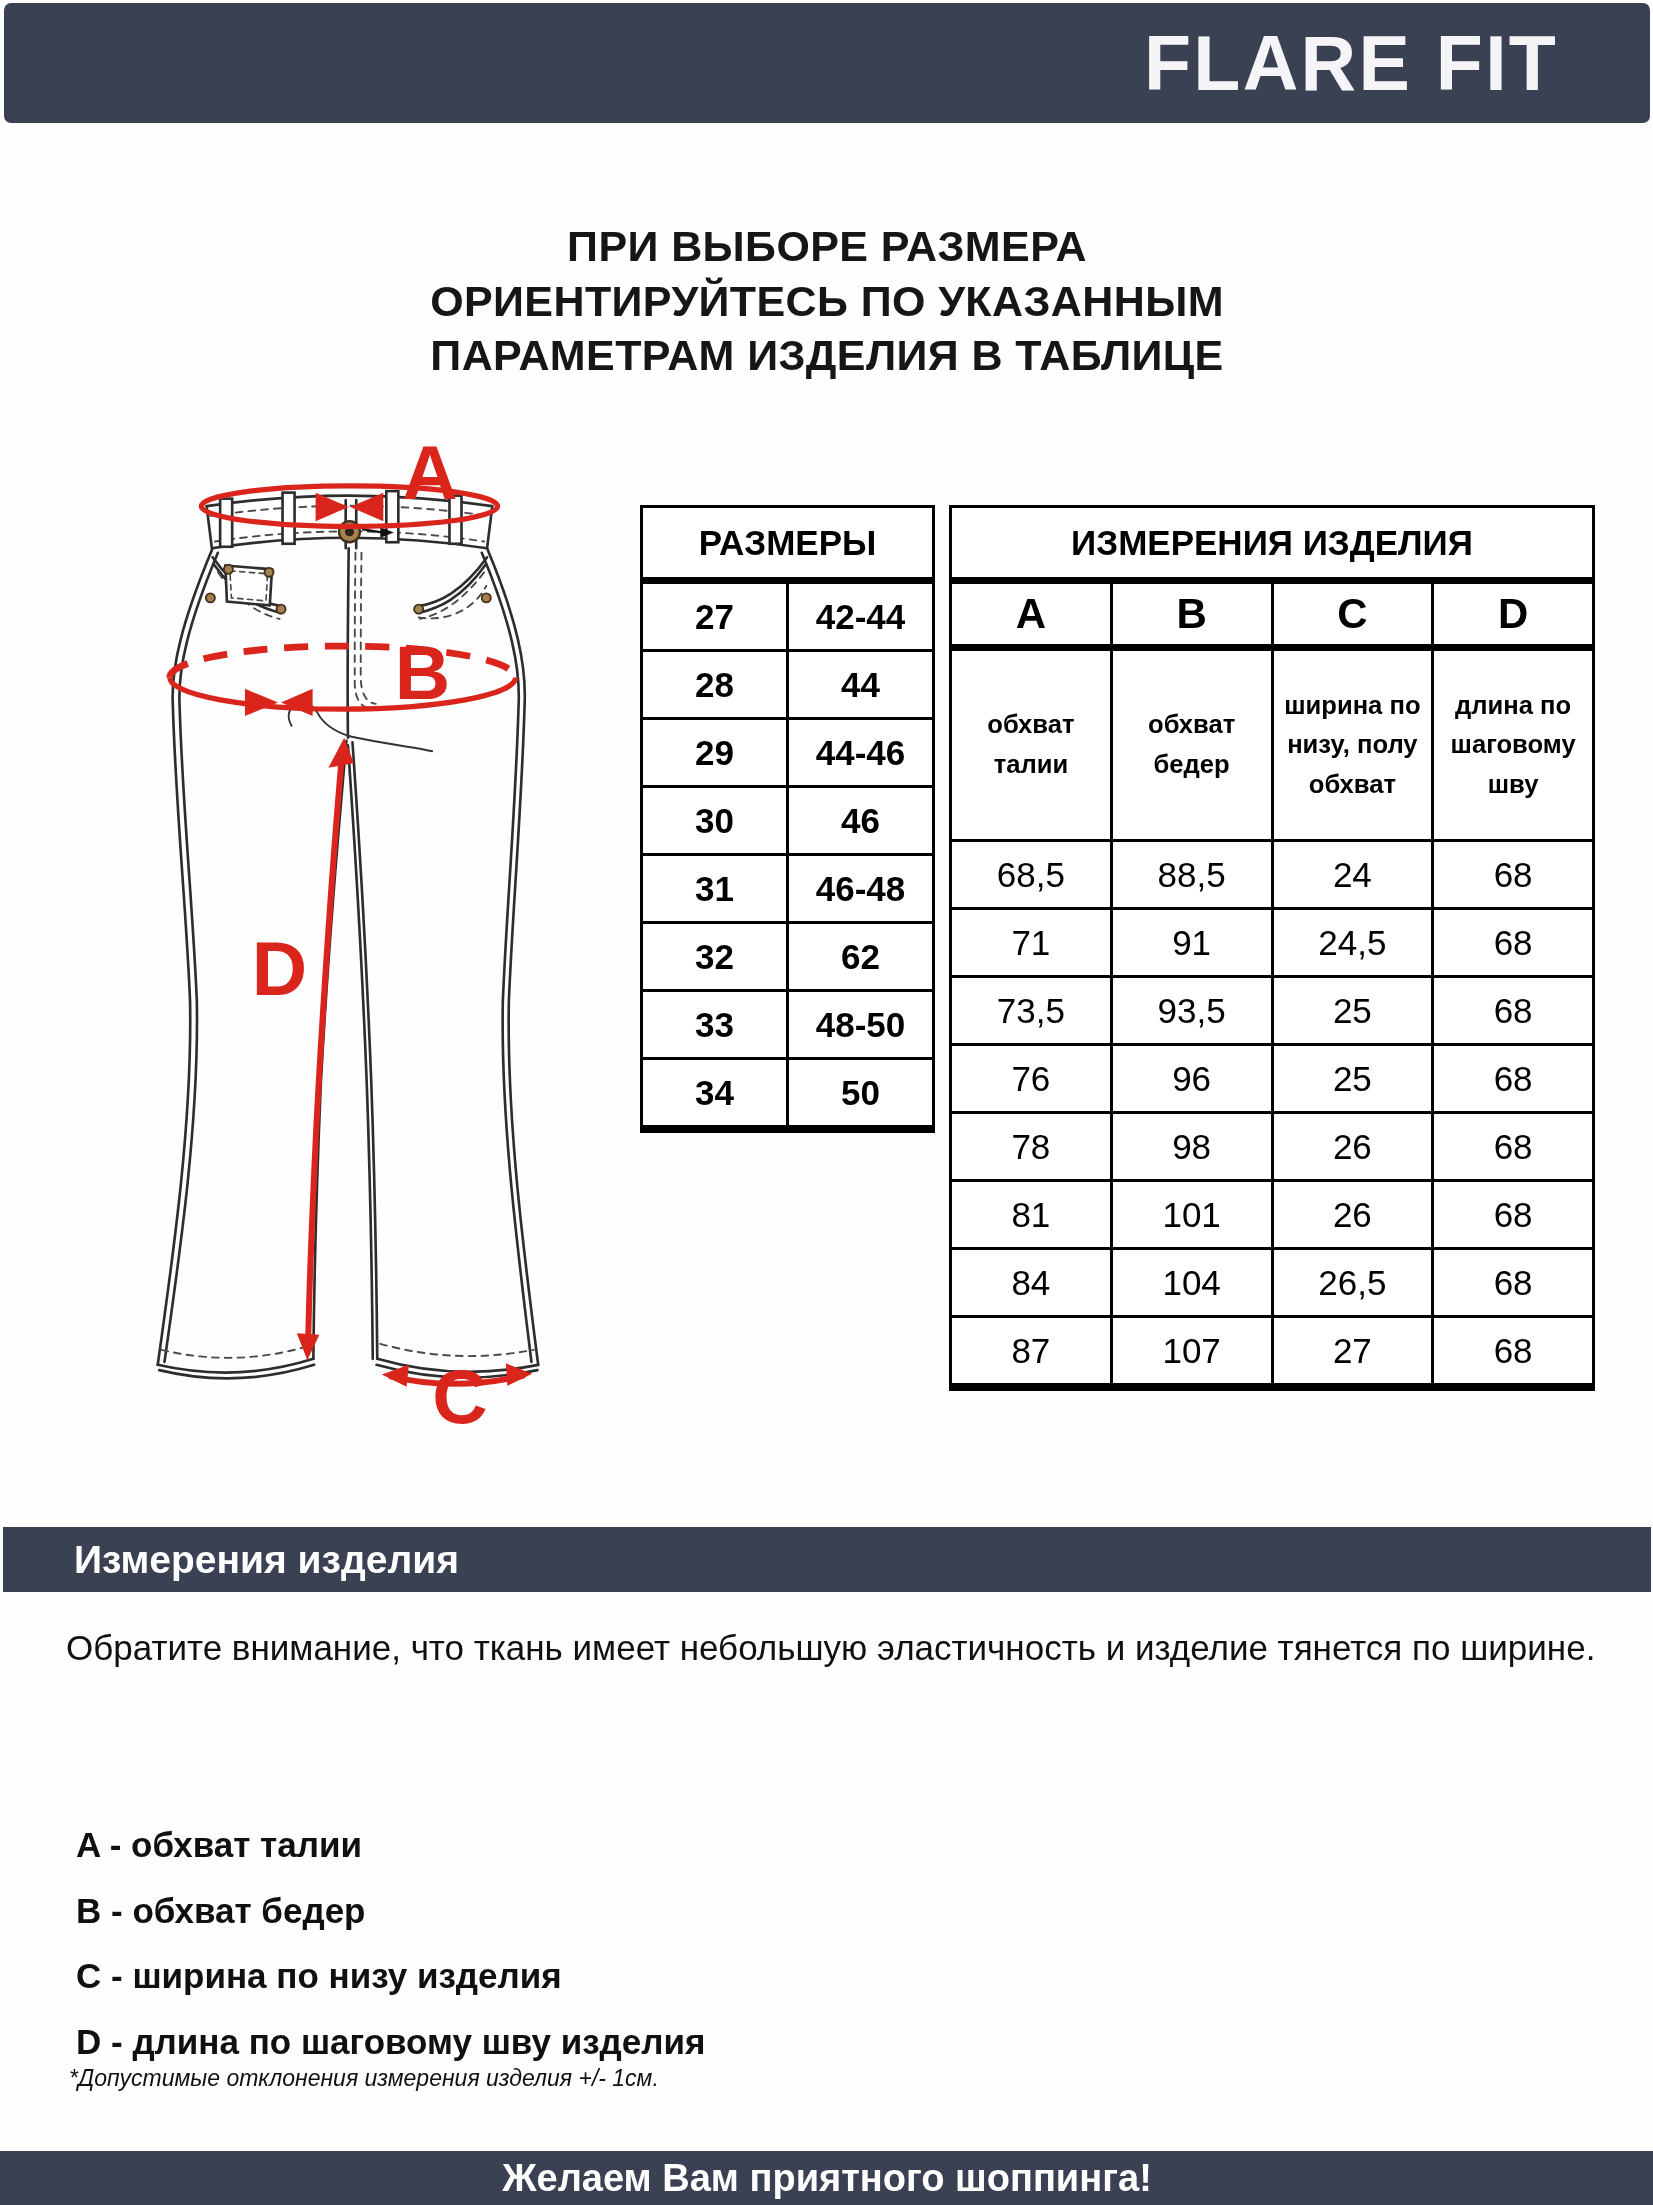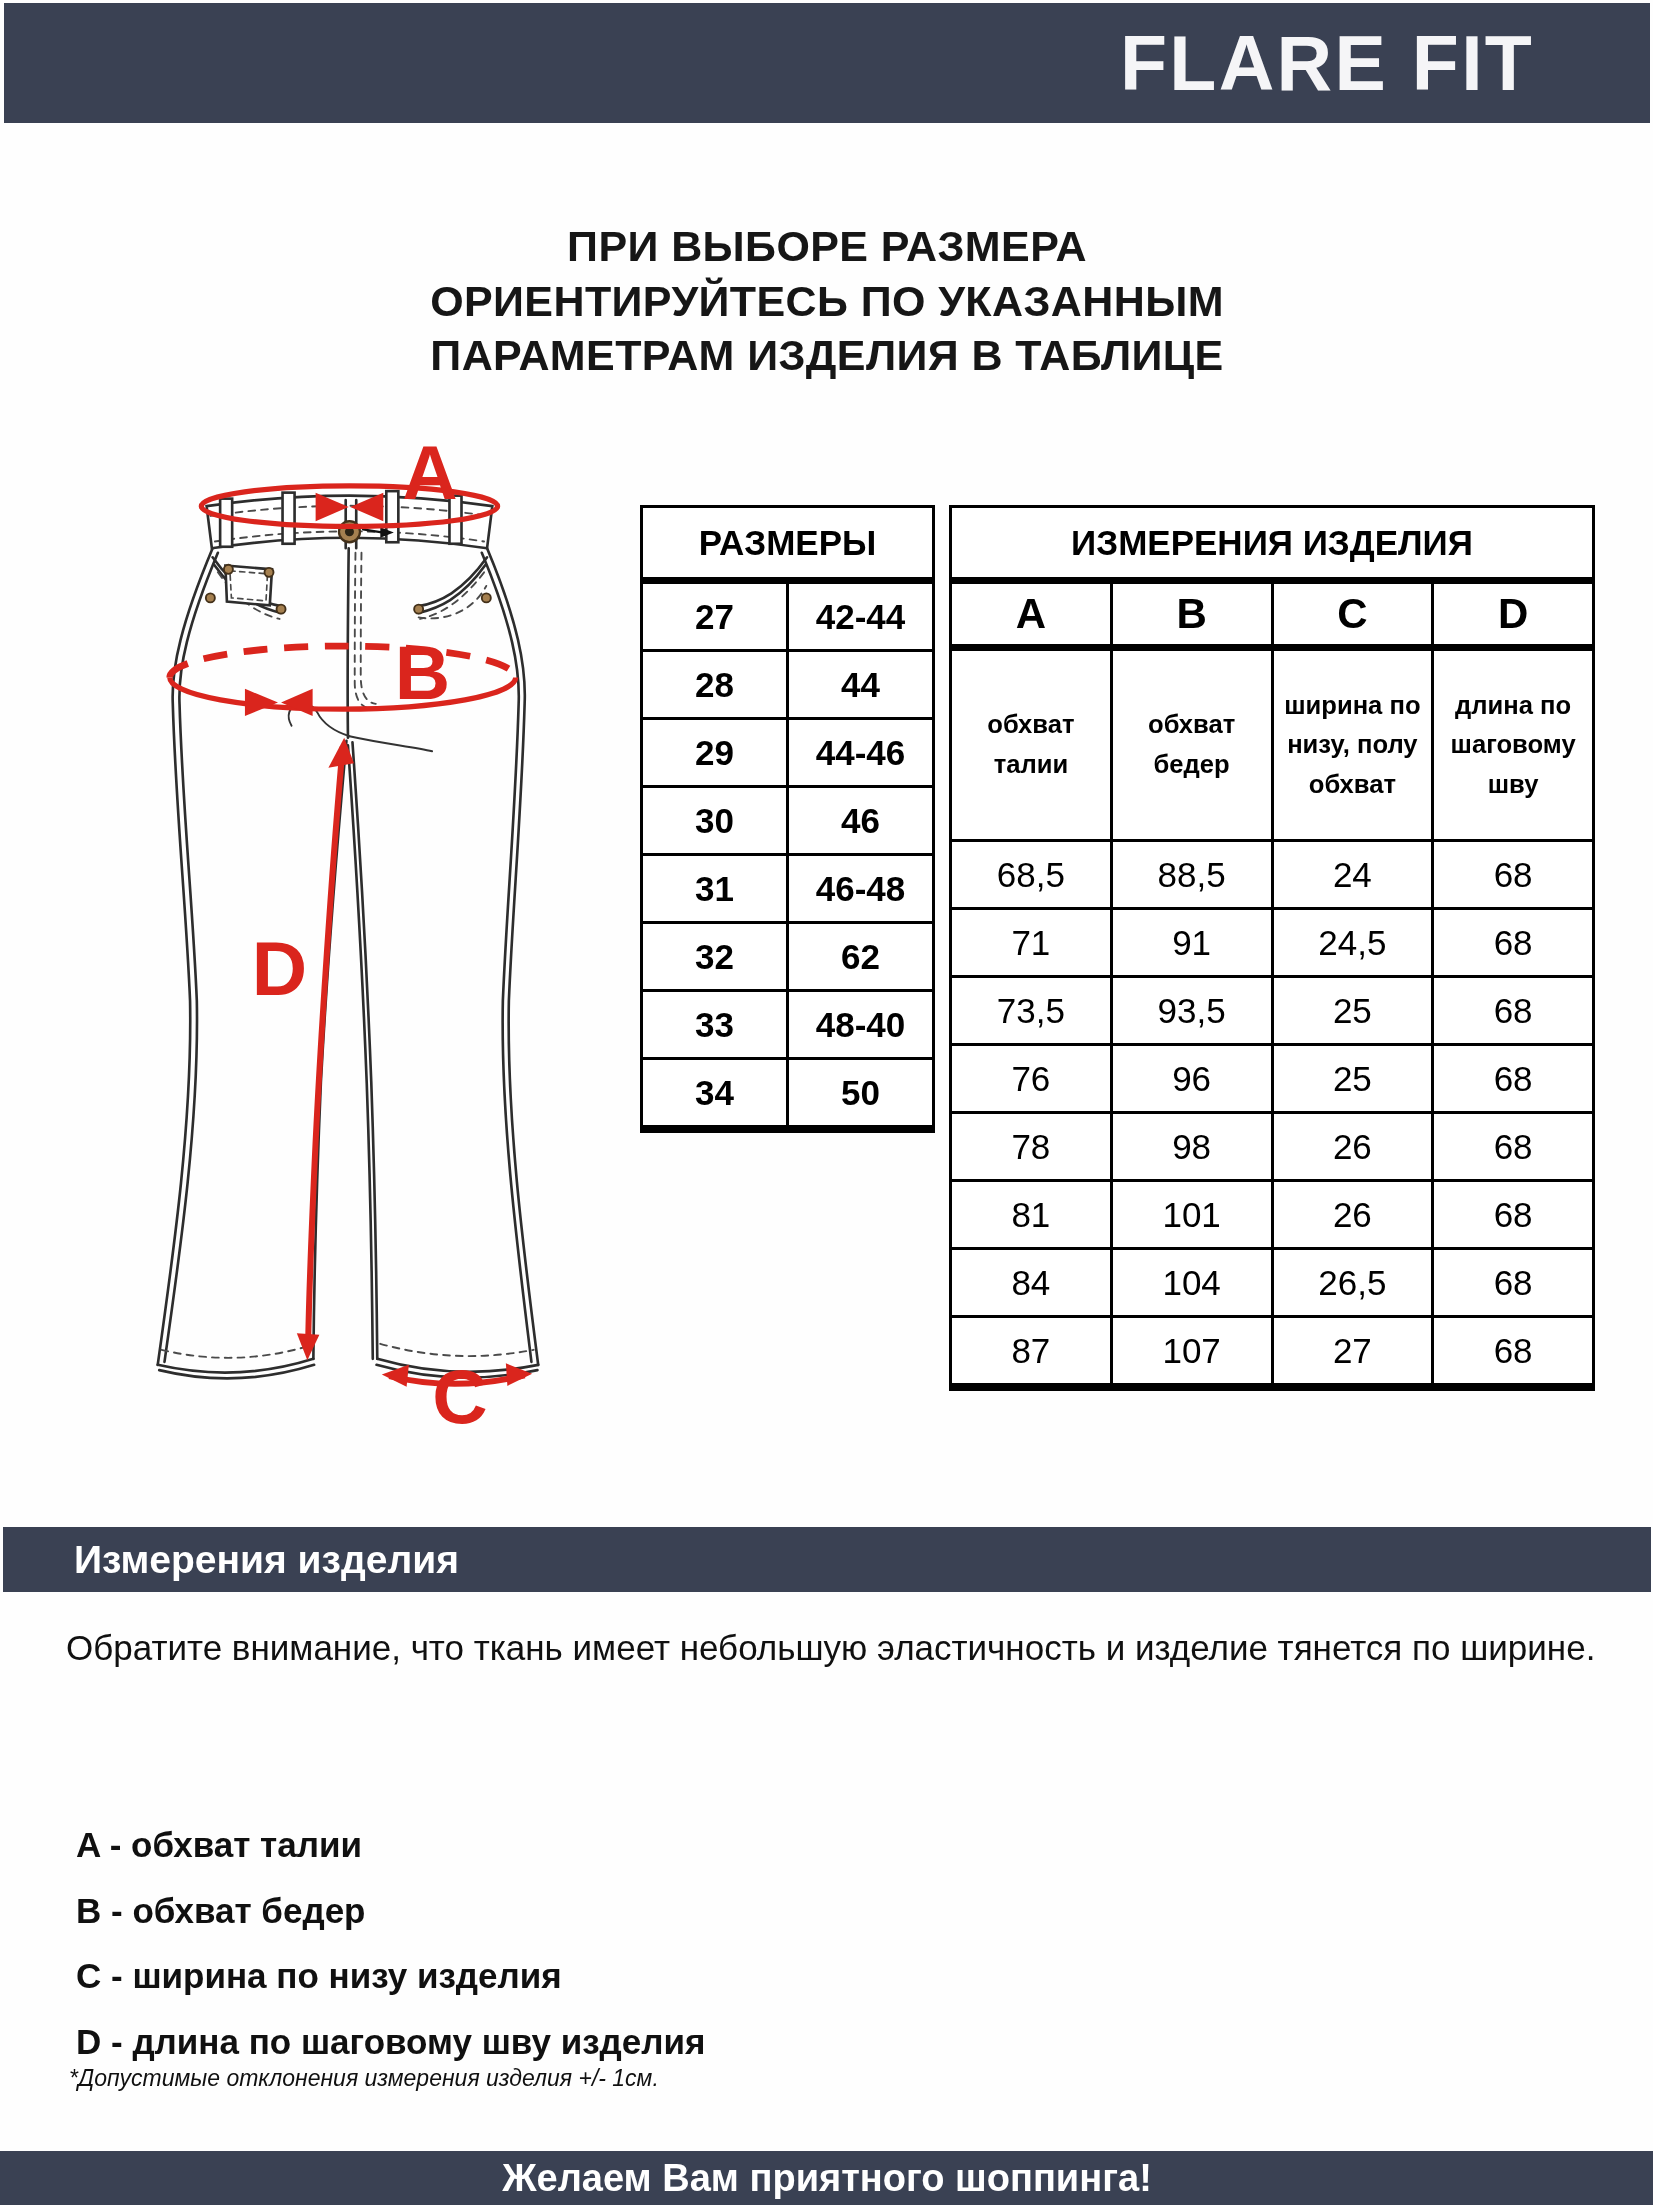--- a/index.html
+++ b/index.html
@@ -3,21 +3,21 @@
 <meta charset="utf-8">
 <style>
   html,body{margin:0;padding:0;background:#ffffff;}
   .page{
     position:relative;width:1654px;height:2205px;background:#fefefe;
     font-family:"Liberation Sans",sans-serif;color:#111;overflow:hidden;
   }
   
   .topbar{
     position:absolute;left:3.8px;right:3.8px;top:3px;height:120px;background:#3a4153;
-    display:flex;align-items:center;justify-content:flex-end;padding-right:116px;box-sizing:border-box;
+    display:flex;align-items:center;justify-content:flex-end;padding-right:92px;box-sizing:border-box;border-radius:7px;
   }
   .topbar .title{color:#f5f5f7;font-size:77px;font-weight:bold;letter-spacing:2.3px;}
   
   .intro{
     position:absolute;top:219px;left:0;width:100%;text-align:center;
     font-size:43px;font-weight:bold;color:#161616;line-height:1.27;letter-spacing:0.4px;
   }
   
   .jeans{position:absolute;left:90px;top:443px;width:549px;height:985px;}
   
@@ -184,21 +184,21 @@
     <tr class="data">
           <td class="b">31</td>
           <td class="b">46-48</td>
         </tr>
     <tr class="data">
           <td class="b">32</td>
           <td class="b">62</td>
         </tr>
     <tr class="data">
           <td class="b">33</td>
-          <td class="b">48-40</td>
+          <td class="b">48-50</td>
         </tr>
     <tr class="data last">
           <td class="b">34</td>
           <td class="b">50</td>
         </tr>
   </tbody>
     </table>
 
   <table class="tbl tbl-right">
     <tbody>

